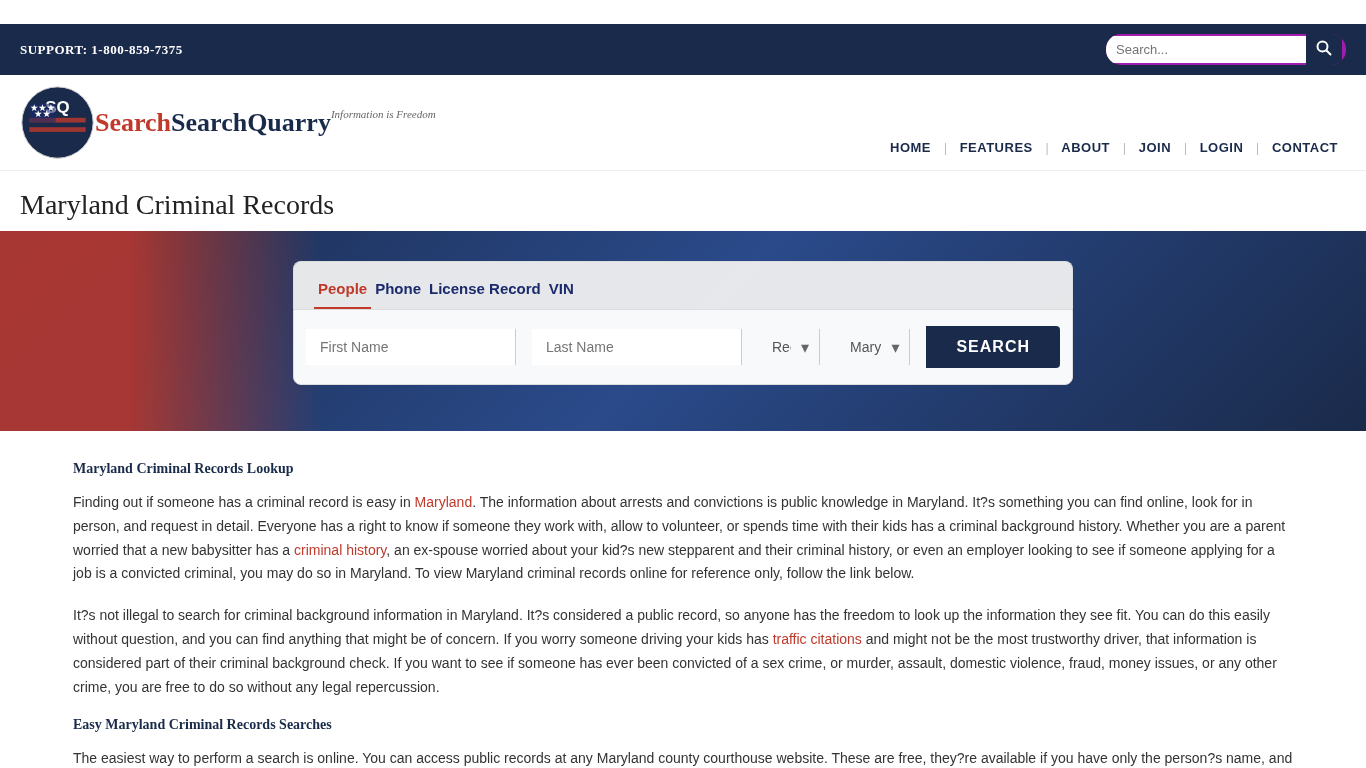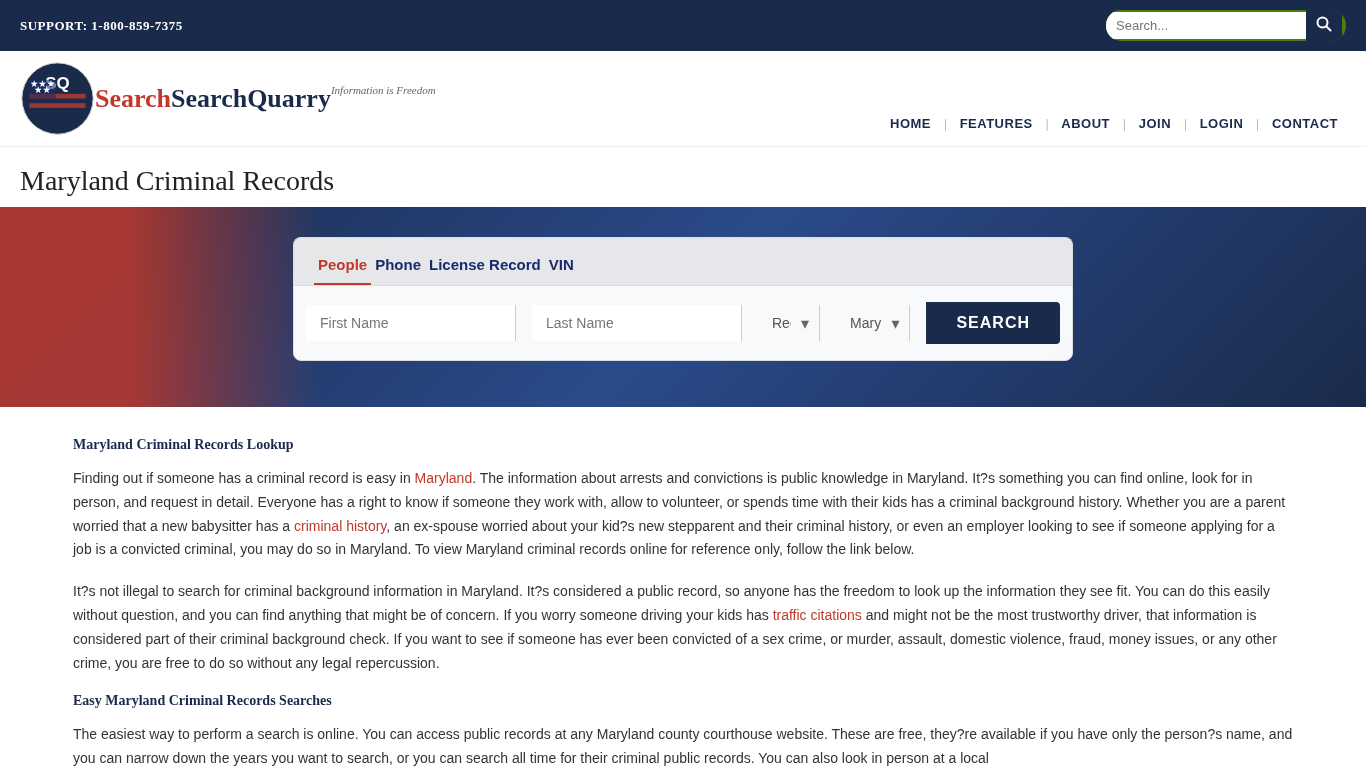--- a/index.html
+++ b/index.html
@@ -6,30 +6,31 @@
     body { font-family: Georgia, 'Times New Roman', serif; color: #333; background: #fff; }
 
     
     .top-bar {
       background: #1a2a4a;
       color: #fff;
       padding: 10px 20px;
       display: flex;
       justify-content: space-between;
       align-items: center;
+      margin-top: 24px;
     }
     .top-bar .support {
       font-size: 13px;
       font-weight: bold;
       letter-spacing: 0.5px;
     }
     .search-bar-top {
       display: flex;
       align-items: center;
-      background: #4d7c0f;
+      background: #a21caf;
       border-radius: 15px;
       overflow: hidden;
       width: 240px;
     }
     .search-bar-top input {
       border: none;
       outline: none;
       padding: 6px 10px;
       font-size: 13px;
       width: 200px;

